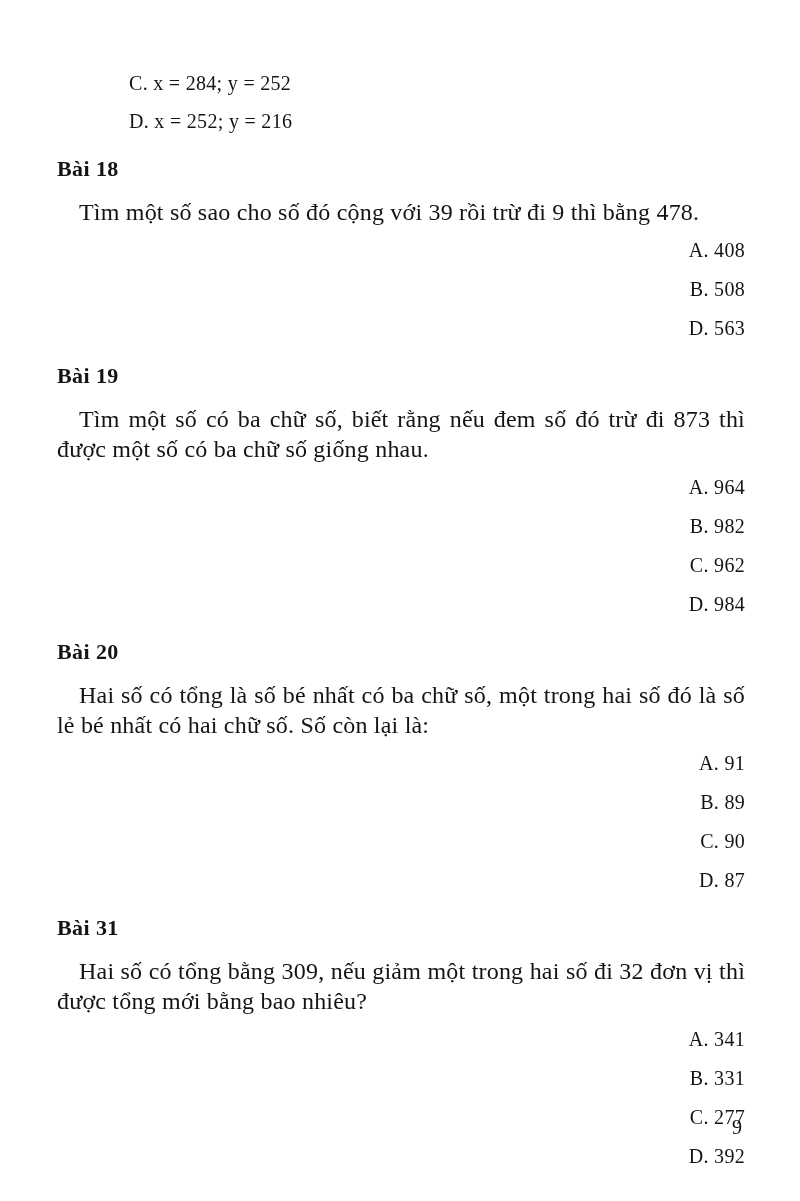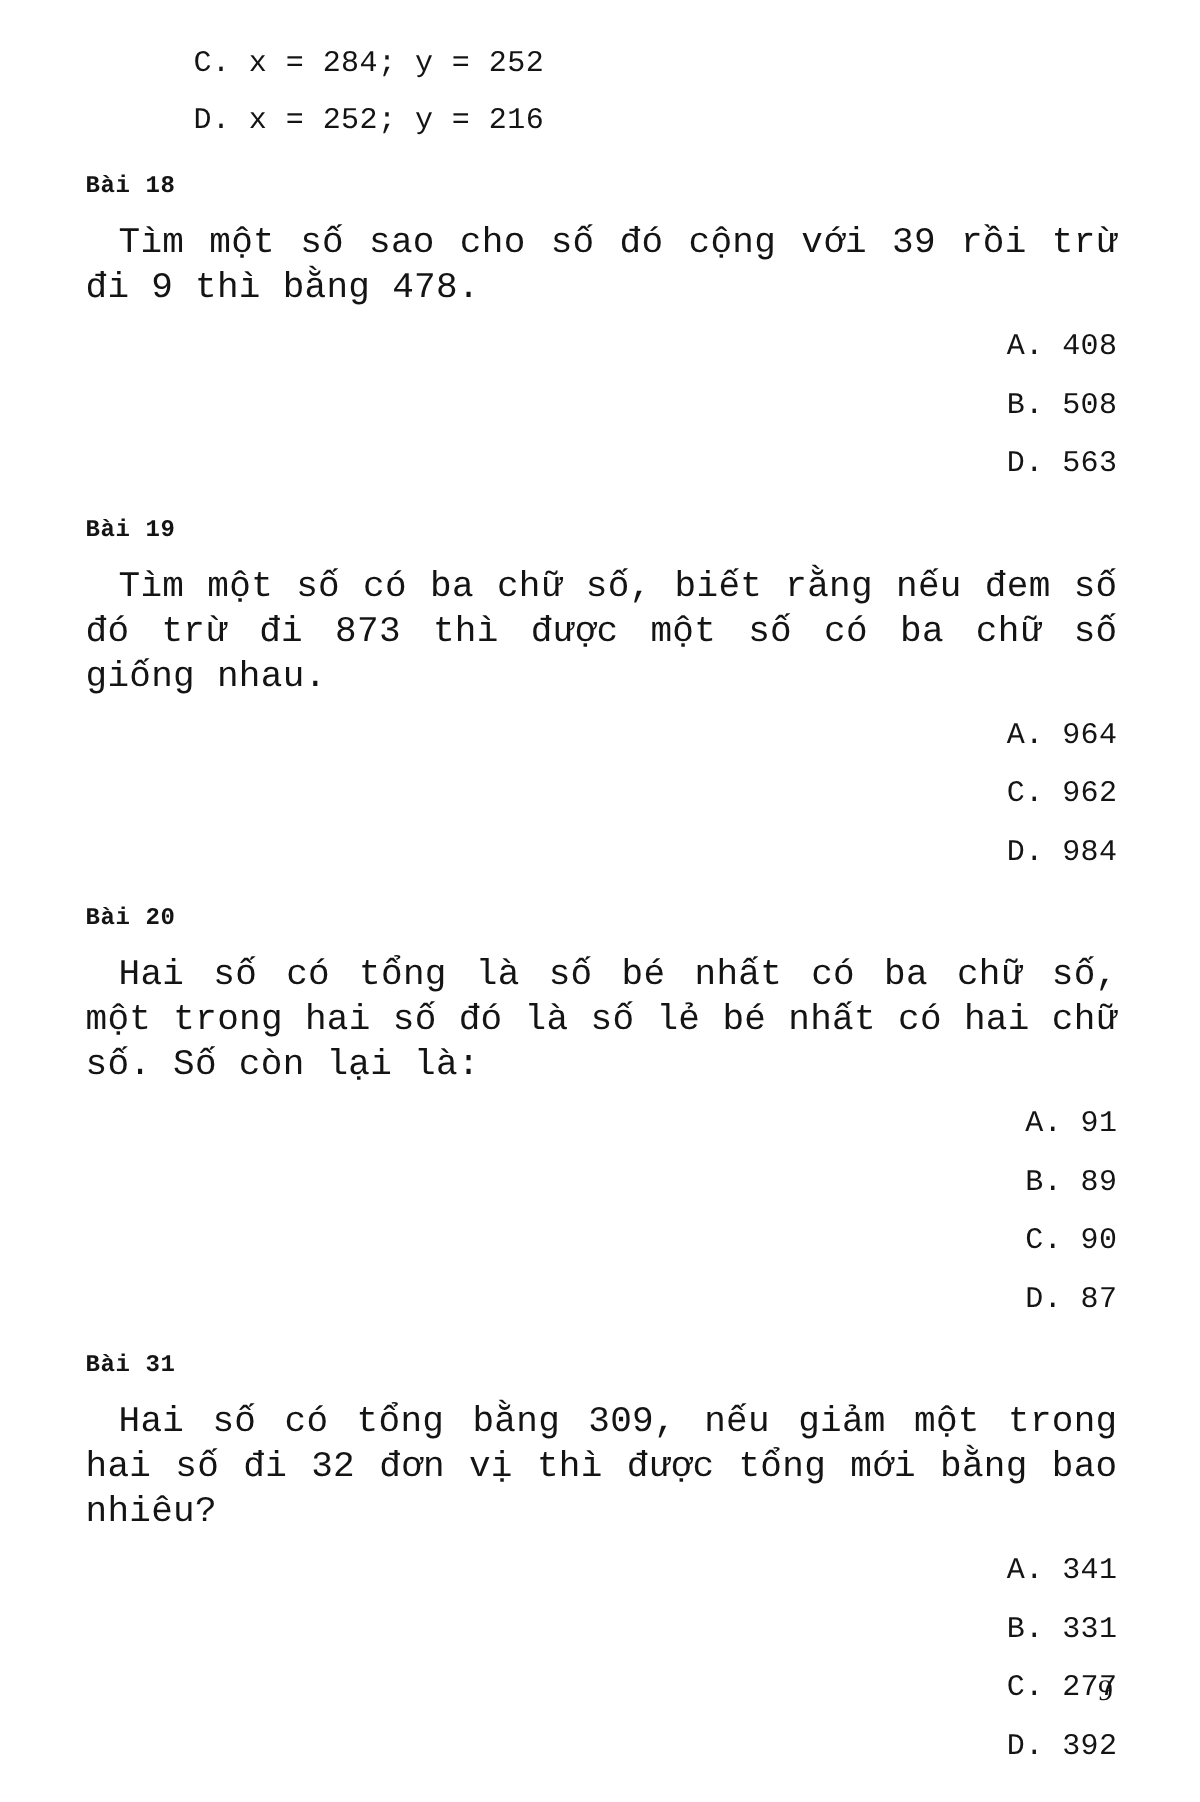--- a/index.html
+++ b/index.html
@@ -6,33 +6,32 @@
   html, body { background: #ffffff; }
   body {
     width: 800px;
     height: 1201px;
     position: relative;
     font-family: "Liberation Serif", "DejaVu Serif", serif;
     color: #141414;
     overflow: hidden;
   }
   .page {
-    padding: 31px 55px 0 57px;
-    font-family: Liberation Mono, monospace;
+    padding: 72px 55px 0 57px;
   }
   .prev-options {
     margin-left: 72px;
   }
   .prev-options .option {
     font-size: 20px;
     margin-bottom: 15px;
     letter-spacing: 0.3px;
   }
   .problem-title {
-    font-size: 16px;
+    font-size: 22px;
     font-weight: bold;
     margin: 23px 0 15px 0;
     letter-spacing: 0.4px;
   }
   .problem-text {
     font-size: 24px;
     line-height: 30px;
     text-indent: 22px;
     margin-bottom: 12px;
     letter-spacing: 0.2px;
@@ -70,20 +69,21 @@
       <div class="option">B. 508</div>
       <div class="option">D. 563</div>
     </div>
   </section>
 
   <section class="problem">
     <h2 class="problem-title">Bài 19</h2>
     <p class="problem-text">Tìm một số có ba chữ số, biết rằng nếu đem số đó trừ đi 873 thì được một số có ba chữ số giống nhau.</p>
     <div class="options">
       <div class="option">A. 964</div>
+      <div class="option">B. 982</div>
       <div class="option">C. 962</div>
       <div class="option">D. 984</div>
     </div>
   </section>
 
   <section class="problem">
     <h2 class="problem-title">Bài 20</h2>
     <p class="problem-text">Hai số có tổng là số bé nhất có ba chữ số, một trong hai số đó là số lẻ bé nhất có hai chữ số. Số còn lại là:</p>
     <div class="options">
       <div class="option">A. 91</div>

